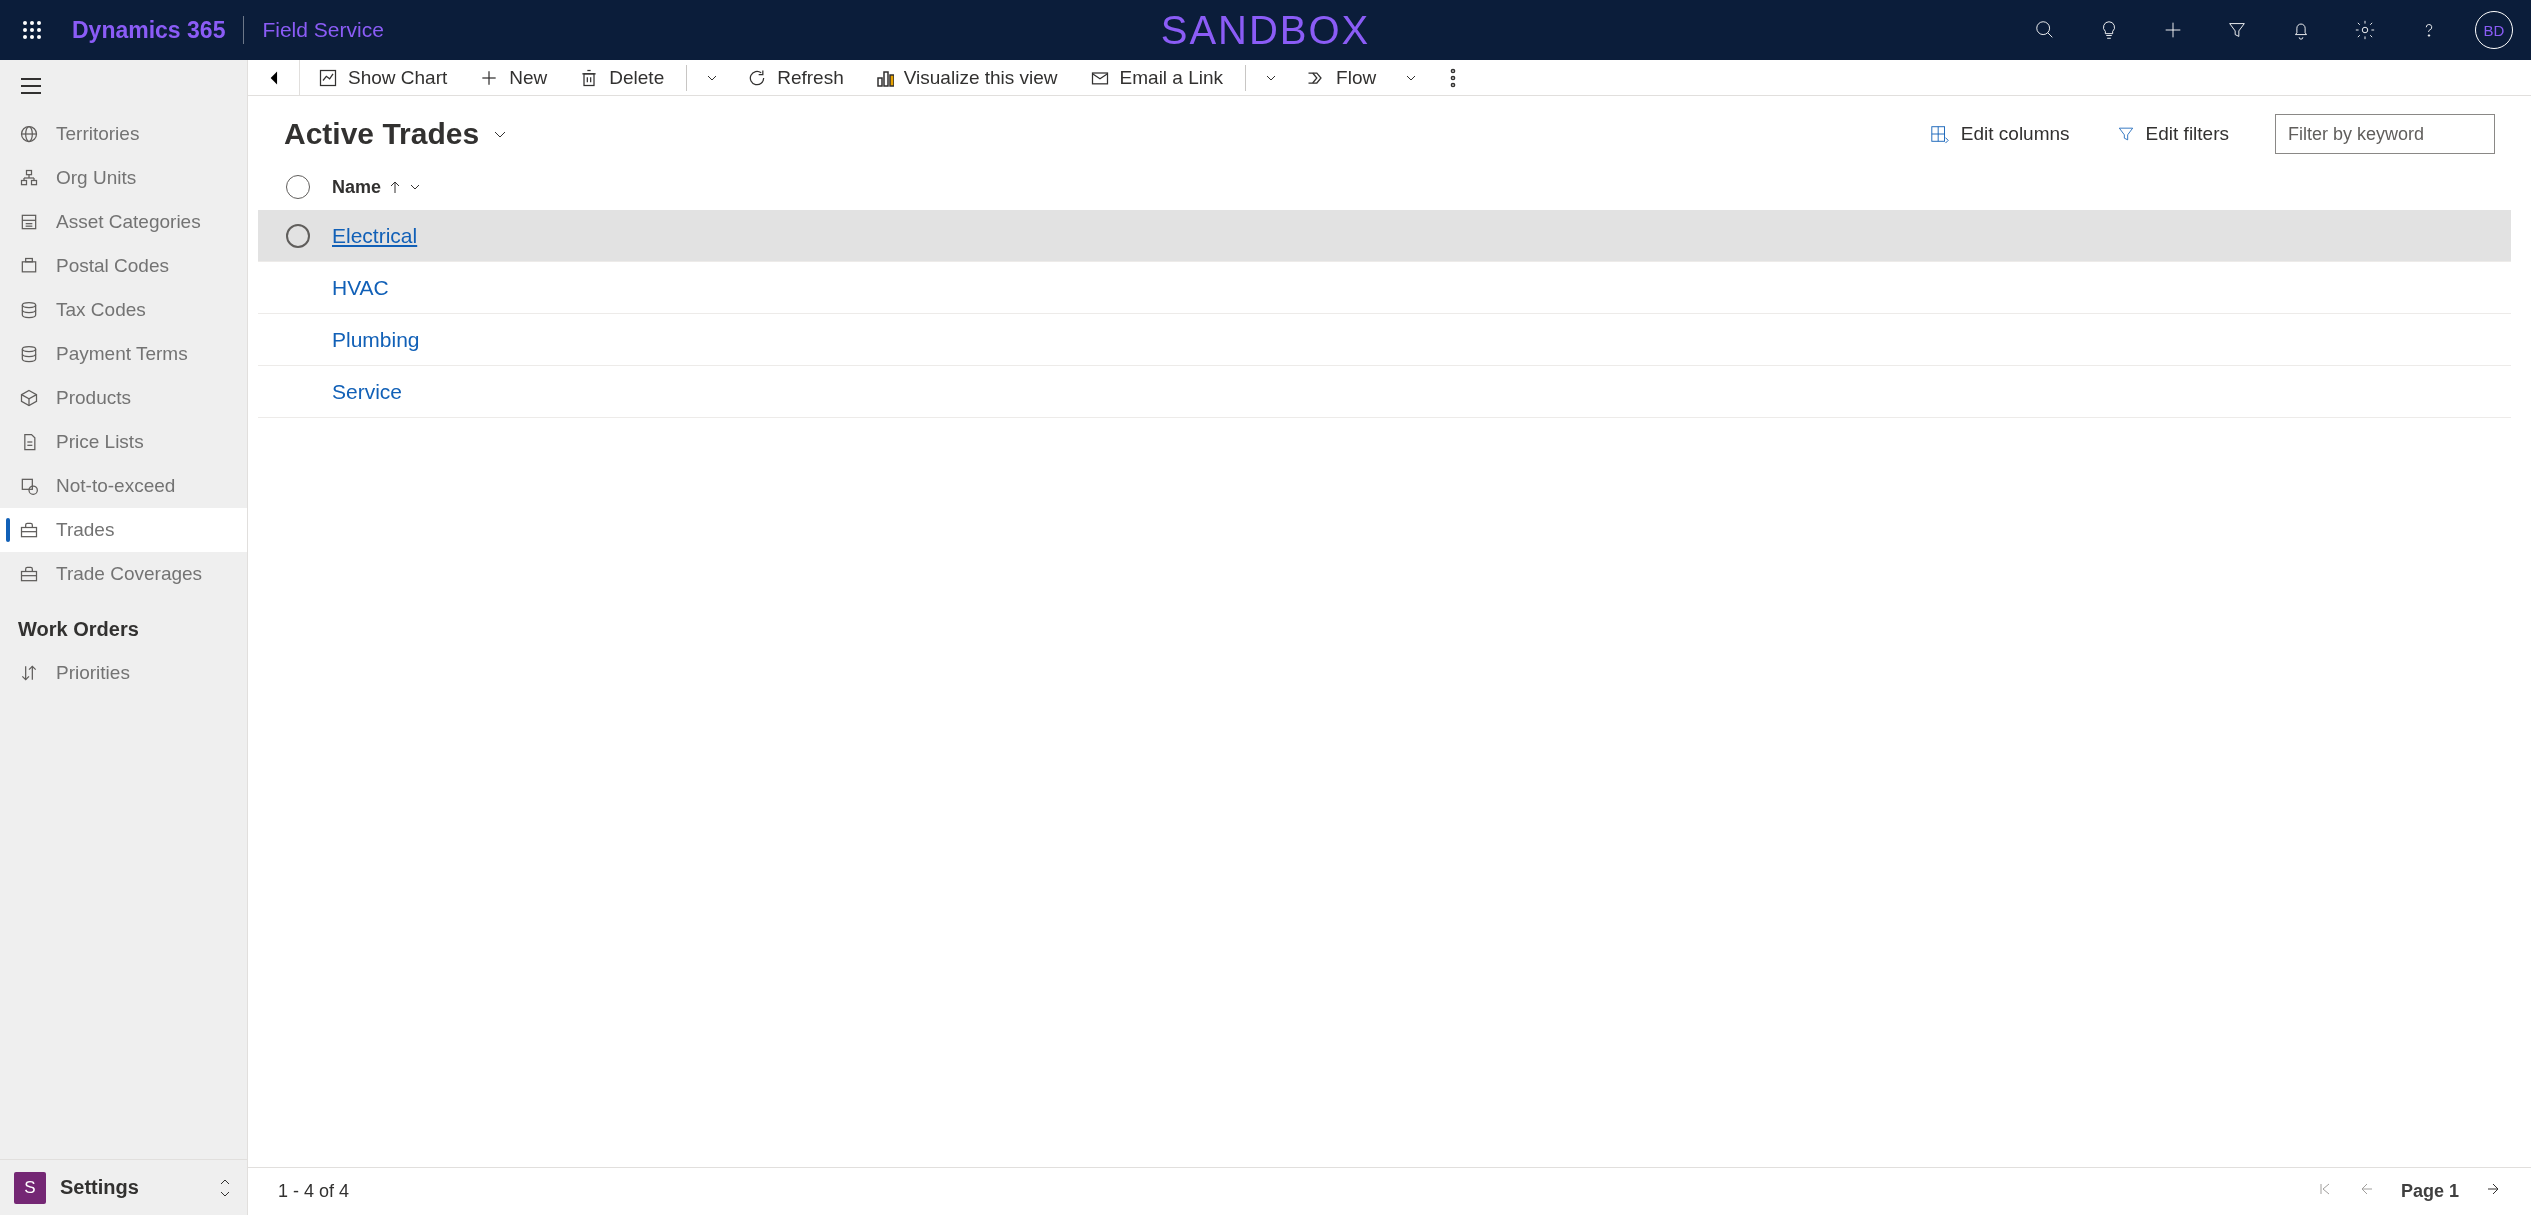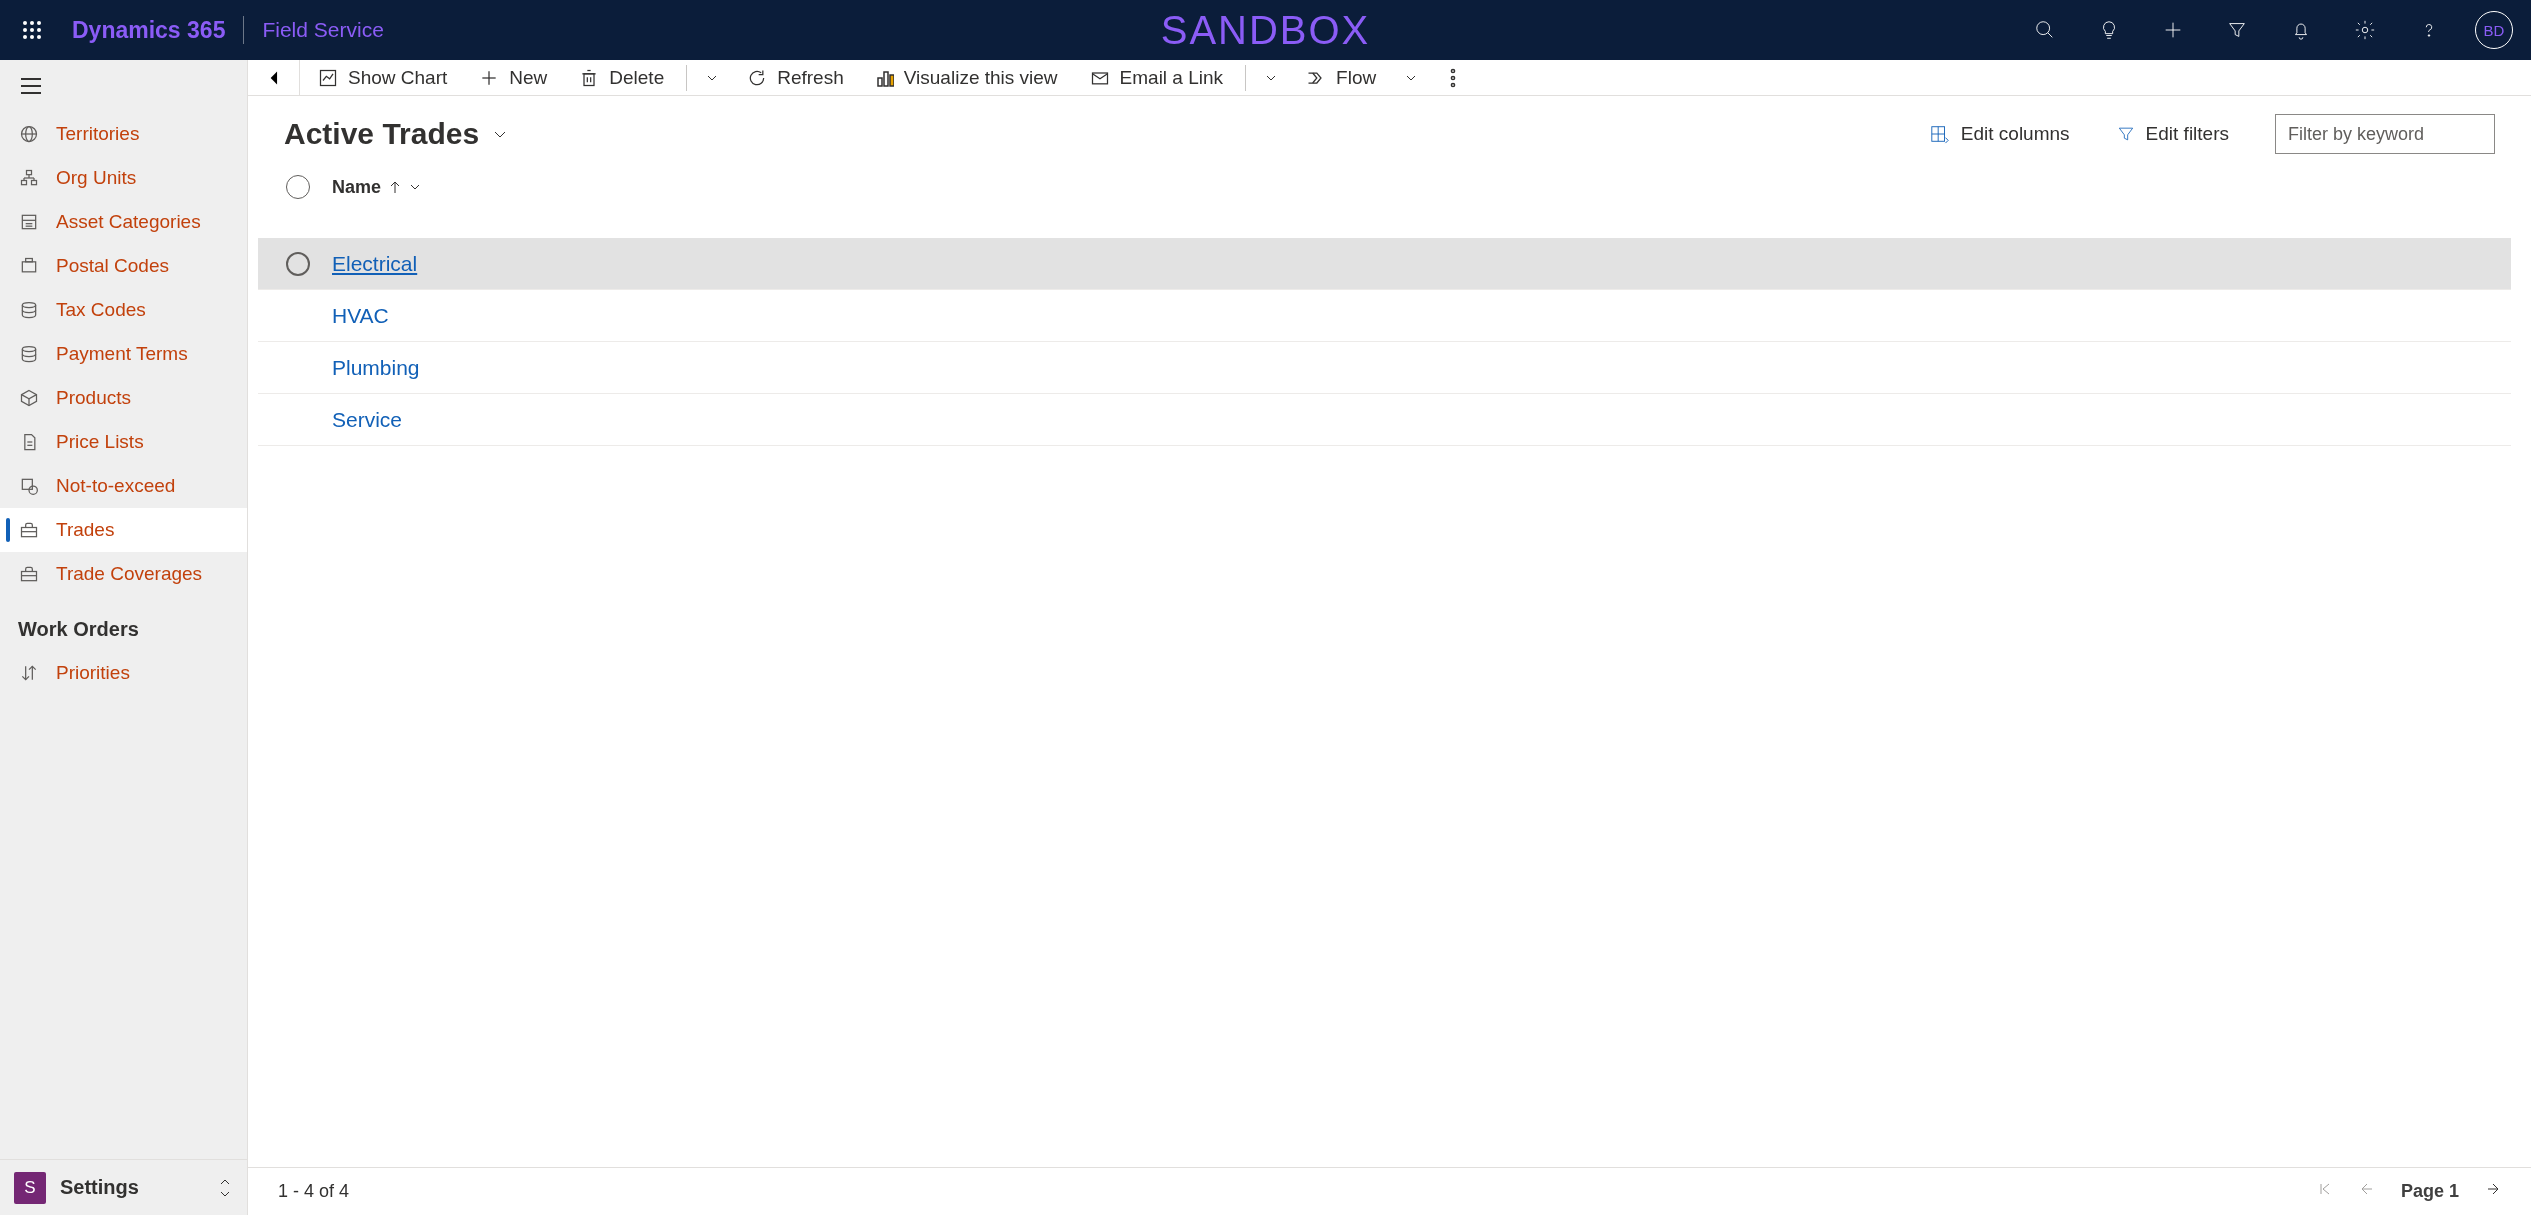--- a/index.html
+++ b/index.html
@@ -38,21 +38,21 @@
   .sidebar { width: 248px; background: var(--sidebar-bg); display:flex; flex-direction:column; border-right:1px solid var(--border); position:relative;}
   .hamburger { height: 52px; display:flex; align-items:center; padding-left: 20px; cursor:pointer;}
   .nav-wrap { flex:1; overflow-y:auto; position:relative; }
   .nav-wrap::-webkit-scrollbar { width:10px; }
   .nav-wrap::-webkit-scrollbar-thumb { background:#bdbdbd; border-radius:5px; }
   .nav-item { height:44px; display:flex; align-items:center; padding-left:18px; gap:16px; cursor:pointer; position:relative;}
   .nav-item.active { background:#fff; }
   .nav-item.active::before { content:""; position:absolute; left:6px; top:10px; bottom:10px; width:4px; background:#1160b7; border-radius:2px;}
   .nav-ico { width:22px; display:flex; justify-content:center; }
   .nav-ico svg { stroke:#605e5c; fill:none; stroke-width:1.5; }
-  .nav-label { font-size:19px; color:#c2410c; }
+  .nav-label { font-size:19px; color:#737373; }
   .nav-group-title { font-weight:600; font-size:20px; padding: 22px 0 10px 18px; }
   .area-switch { height:56px; border-top:1px solid var(--border); display:flex; align-items:center; padding:0 14px; gap:14px; background:var(--sidebar-bg); cursor:pointer;}
   .area-badge { width:32px; height:32px; background:#742774; color:#fff; display:flex; align-items:center; justify-content:center; font-size:17px; border-radius:2px;}
   .area-label { flex:1; font-size:20px; font-weight:600;}
   
   .main { flex:1; display:flex; flex-direction:column; background:#fff; }
   .cmdbar { height:36px; border-bottom:1px solid var(--border); display:flex; align-items:center; padding: 0 8px; gap: 4px;}
   .cmd-btn { height:100%; display:flex; align-items:center; gap:10px; padding:0 14px; cursor:pointer; font-size:19px;}
   .cmd-sep { width:1px; height:26px; background:#c8c6c4; margin: 0 4px;}
   .cmd-btn svg { stroke:#323130; fill:none; stroke-width:1.5;}
@@ -66,21 +66,21 @@
   .va-btn { display:flex; align-items:center; gap:10px; cursor:pointer; font-size:19px;}
   .filter-box { width:220px; height:40px; border:1px solid #8a8886; padding:0 12px; font-size:18px; }
   .filter-box::placeholder { color:#605e5c; }
   
   .gridwrap { flex:1; padding: 0 20px 0 10px; overflow:auto; }
   .grid-header { display:flex; align-items:center; height:46px; padding-left:16px; }
   .selcol { width:48px; display:flex; justify-content:center; }
   .rowcircle { width:24px; height:24px; border:1.5px solid #605e5c; border-radius:50%; cursor:pointer;}
   .colhead { display:flex; align-items:center; gap:8px; font-weight:600; font-size:18px; cursor:pointer; padding-left:10px;}
   .datarow { display:flex; align-items:center; height:52px; border-bottom:1px solid #edebe9; padding-left:16px;}
-  .datarow.highlight { background: var(--hover-row); margin-top: 28px;}
+  .datarow.highlight { background: var(--hover-row);}
   .datarow .selcol { width:48px; }
   .datarow .cell { padding-left:10px; }
   .datarow .cell a { color: var(--link); cursor:pointer; }
   .datarow.highlight .cell a { text-decoration: underline; }
   .datarow.highlight .rowcircle { border-width:2px; }
   
   .gridfooter { height:48px; border-top:1px solid var(--border); display:flex; align-items:center; padding:0 30px; font-size:18px;}
   .page-ctrl { margin-left:auto; display:flex; align-items:center; gap:26px; color:#605e5c;}
   .page-ctrl .enabled { color:#323130; cursor:pointer;}
   .chev-caret { display:inline-flex; padding:0 10px; cursor:pointer;} 

